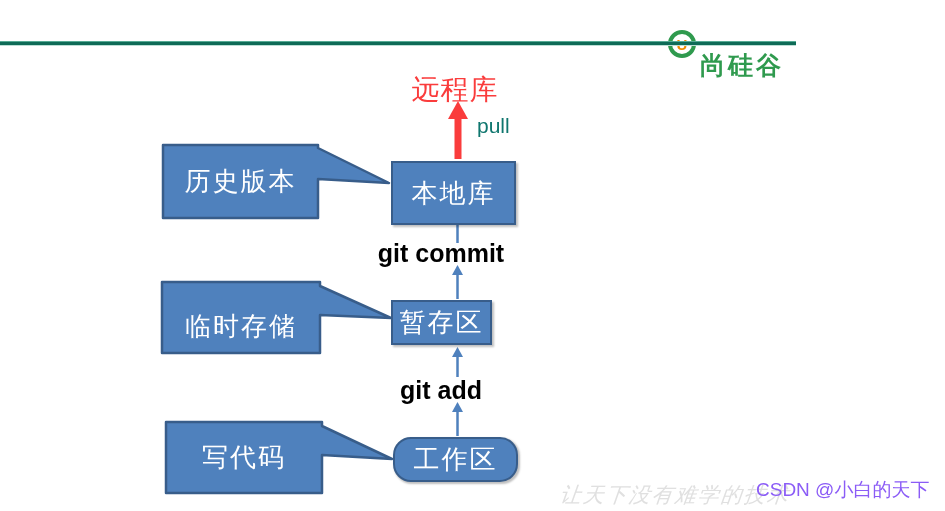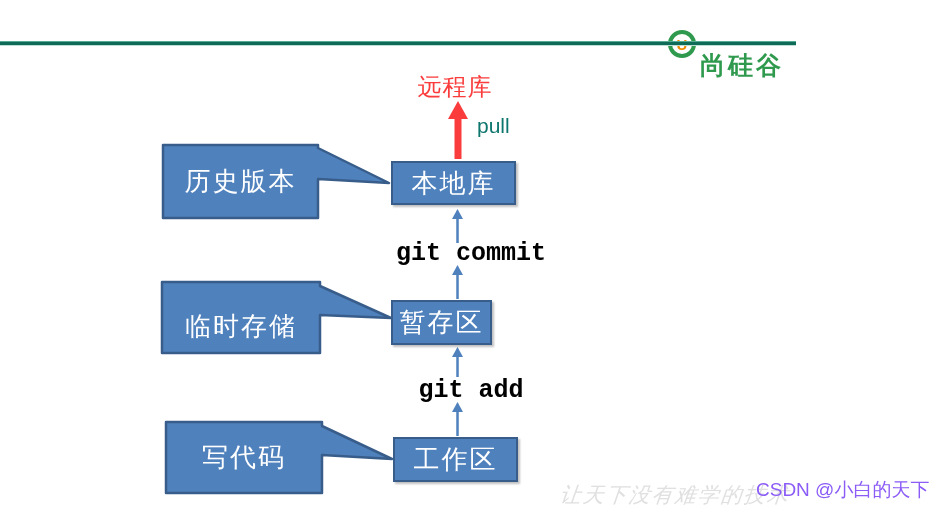--- a/index.html
+++ b/index.html
@@ -25,45 +25,45 @@
   }
   
   .shapes{position:absolute;left:0;top:0;width:945px;height:511px;}
   
   .node{
     position:absolute;background:#4f81bd;border:2.5px solid #385d8a;
     box-sizing:border-box;display:flex;align-items:center;justify-content:center;
     color:#ffffff;font-family:"Liberation Serif","DejaVu Serif",serif;
     font-size:26px;letter-spacing:2px;box-shadow:1.5px 1.5px 2px rgba(0,0,0,0.25);
   }
-  .node-local{left:391px;top:161px;width:125px;height:44px;}
+  .node-local{left:391px;top:161px;width:125px;height:64px;}
   .node-stage{left:391px;top:300px;width:101px;height:45px;}
-  .node-work{left:393px;top:437px;width:125px;height:45px;}
+  .node-work{left:393px;top:437px;width:125px;height:45px;border-radius:18px;}
   
   .callout-label{
     position:absolute;display:flex;align-items:center;justify-content:center;
     color:#ffffff;font-family:Liberation Serif, serif;
     font-size:26px;letter-spacing:2px;pointer-events:none;
   }
   .callout-label.history{left:163px;top:145px;width:155px;height:73px;}
   .callout-label.temp{left:162px;top:282px;width:158px;height:88px;}
   .callout-label.code{left:166px;top:422px;width:156px;height:71px;}
   
   .remote-label{
     position:absolute;left:355px;top:71px;width:200px;text-align:center;
     color:#fa3c3c;font-family:"Liberation Serif","DejaVu Serif",serif;
-    font-size:24px;letter-spacing:1px;
+    font-size:28px;letter-spacing:1px;
   }
   .pull-label{
     position:absolute;left:477px;top:114px;color:#0f766e;
     font-size:21px;font-weight:500;font-family:"Liberation Sans",sans-serif;
   }
   .edge-label{
-    position:absolute;left:371px;width:200px;text-align:center;
-    color:#000;font-size:25px;font-weight:600;font-family:Liberation Mono, monospace;
+    position:absolute;left:341px;width:200px;text-align:center;
+    color:#000;font-size:25px;font-weight:600;font-family:Liberation Sans, sans-serif;
   }
   .edge-commit{top:239px;}
   .edge-add{top:376px;}
   
   .wm-slogan{
     position:absolute;left:560px;top:481px;color:#e0e0e0;
     font-family:"Liberation Serif","DejaVu Serif",serif;
     font-size:21px;font-style:italic;letter-spacing:2px;transform:skewX(-6deg);
     white-space:nowrap;
   }

